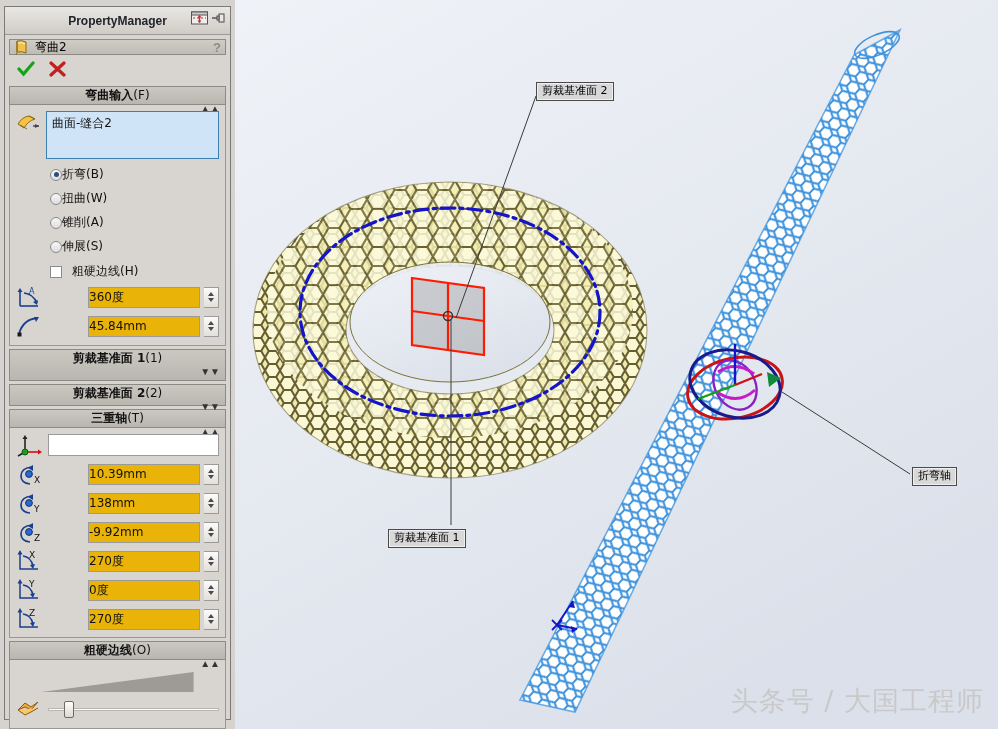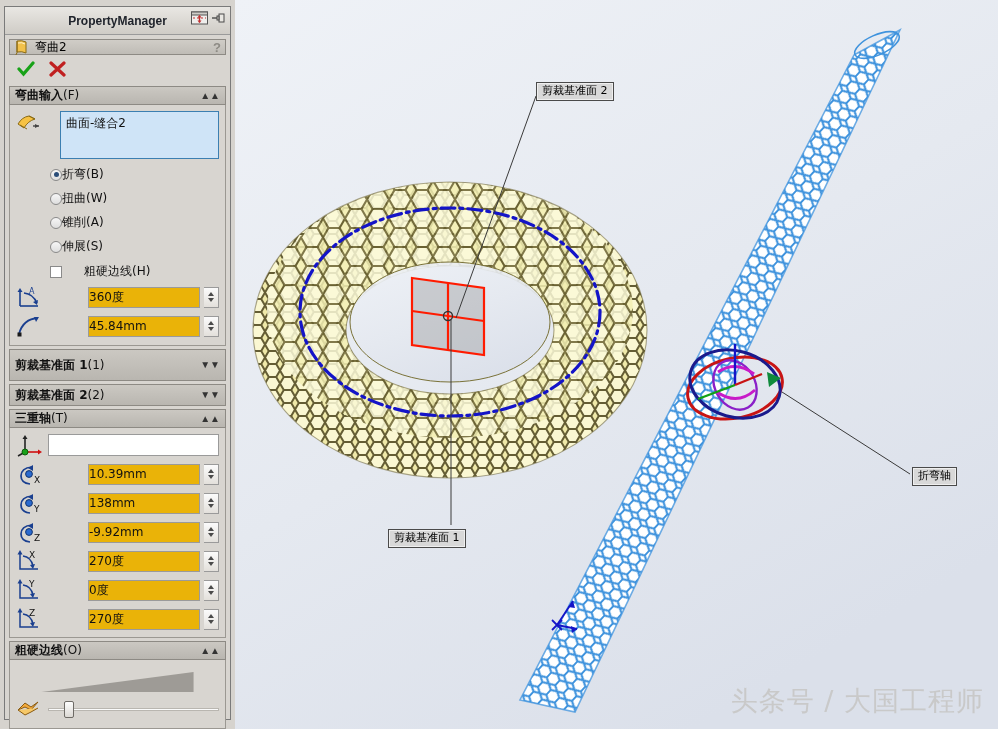--- a/index.html
+++ b/index.html
@@ -81,32 +81,33 @@
   .okcancel{height:28px;display:flex;align-items:center;padding-left:12px;gap:14px;}
 
   
   .group{margin:3px 4px 0 4px;}
   .group-head{
     height:19px;
     background:linear-gradient(#cbc8c2,#b9b6b0);
     border:1px solid #8d8a84;
     display:flex;align-items:center;padding:0 5px;
     box-sizing:border-box;
+    flex-direction:column;
   }
   .group-title{font-size:12px;font-weight:bold;color:#111;font-family:"DejaVu Sans",sans-serif;}
   .group-title .sfx{font-weight:normal;}
   .chev{margin-left:auto;color:#333;font-size:10px;line-height:10px;}
   .group-body{
     border:1px solid #9b9892;border-top:none;
     background:#d8d5d0;
     padding:6px 6px 7px 6px;
   }
 
   
-  .selrow{display:flex;align-items:flex-start;gap:20px;}
+  .selrow{display:flex;align-items:flex-start;gap:6px;}
   .selbox{
     flex:1;height:48px;
     background:#cfe4f7;border:1px solid #3c7fb1;
     box-sizing:border-box;padding:3px 5px;
     font-size:12px;color:#111;
     font-family:"DejaVu Sans",sans-serif;
   }
   .selbox-blank{
     flex:1;height:22px;background:#ffffff;border:1px solid #9a9a9a;
     box-sizing:border-box;
@@ -118,21 +119,21 @@
     width:12px;height:12px;border-radius:50%;
     border:1px solid #8a8a8a;background:linear-gradient(#f7f7f7,#dedede);
     position:relative;box-sizing:border-box;flex:none;
   }
   .radio.on::after{
     content:"";position:absolute;left:2.5px;top:2.5px;width:5px;height:5px;
     border-radius:50%;background:#2a4d79;
   }
   .radio-lbl{font-size:12px;color:#111;font-family:"DejaVu Sans",sans-serif;}
 
-  .check-row{display:flex;align-items:center;margin:8px 0 0 34px;gap:22px;}
+  .check-row{display:flex;align-items:center;margin:8px 0 0 34px;gap:10px;}
   .checkbox{
     width:12px;height:12px;border:1px solid #8a8a8a;background:#fff;flex:none;box-sizing:border-box;
   }
 
   
   .numrow{display:flex;align-items:center;margin-top:5px;gap:4px;}
   .numicon{width:28px;height:24px;flex:none;}
   .numfield{
     flex:1;height:21px;background:#eab308;border:1px solid #9a9a9a;
     box-sizing:border-box;

